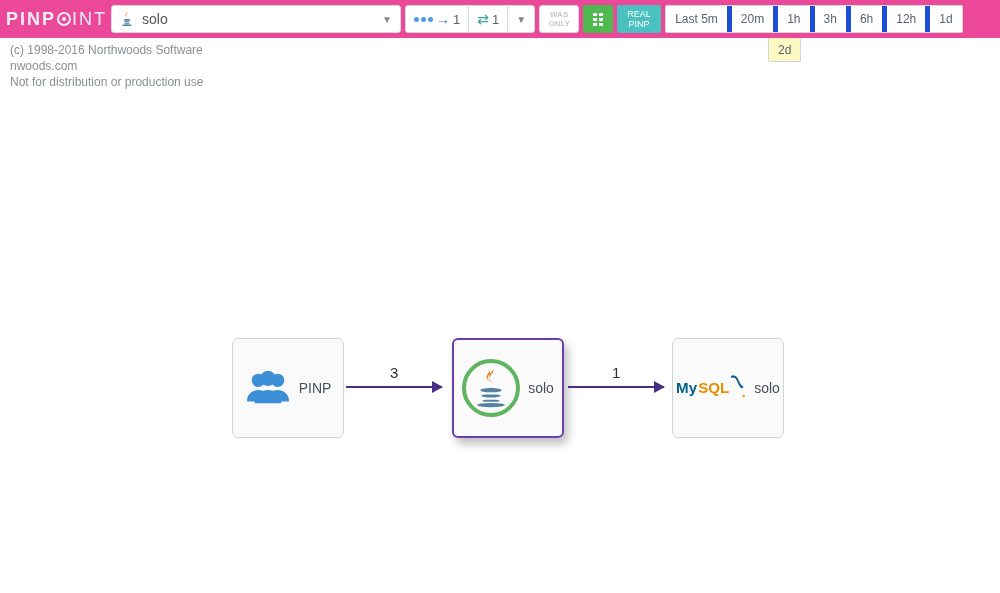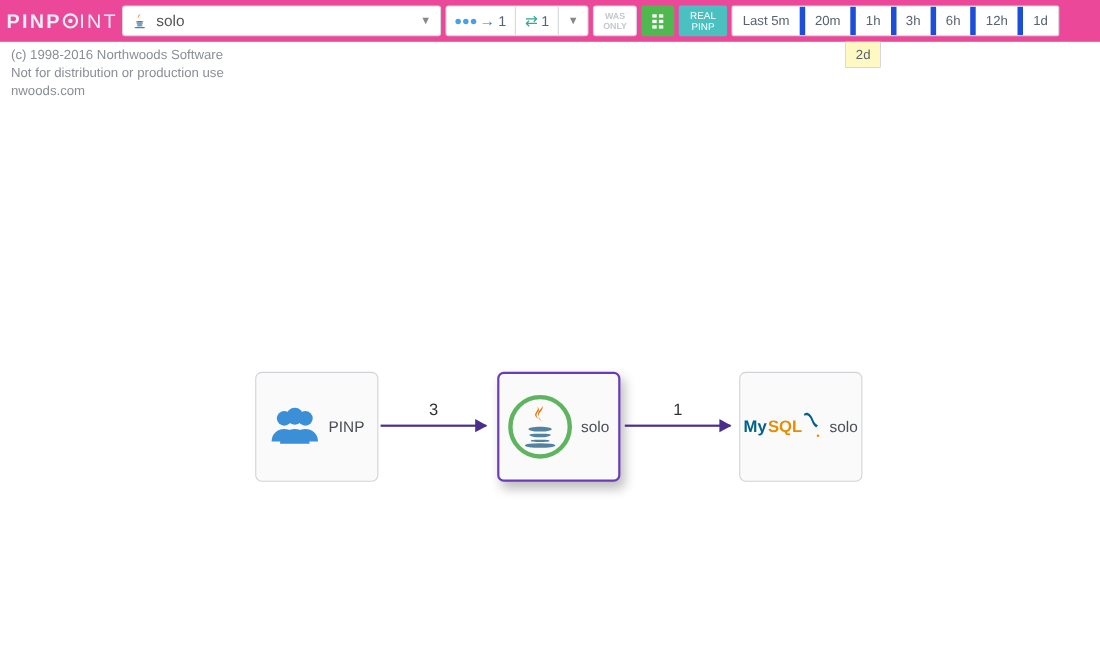--- a/index.html
+++ b/index.html
@@ -125,22 +125,22 @@
     <div class="time-btn">1d</div>
   </div>
 </div>
 
 <div class="time-range-row2">
   <div class="time-btn">2d</div>
 </div>
 
 <div class="watermark">
   <div>(c) 1998-2016 Northwoods Software</div>
+  <div>nwoods.com</div>
   <div>Not for distribution or production use</div>
-  <div>nwoods.com</div>
 </div>
 
 <div class="canvas">
 
   <div class="node" style="left:232px; top:268px;">
     <svg width="46" height="40" viewBox="0 0 48 40">
       <g fill="#3b8fd6">
         <circle cx="14" cy="12" r="7"></circle>
           <path d="M2 34c0-8 6-12 12-12s12 4 12 12z"></path>
         <circle cx="34" cy="12" r="7"></circle>

